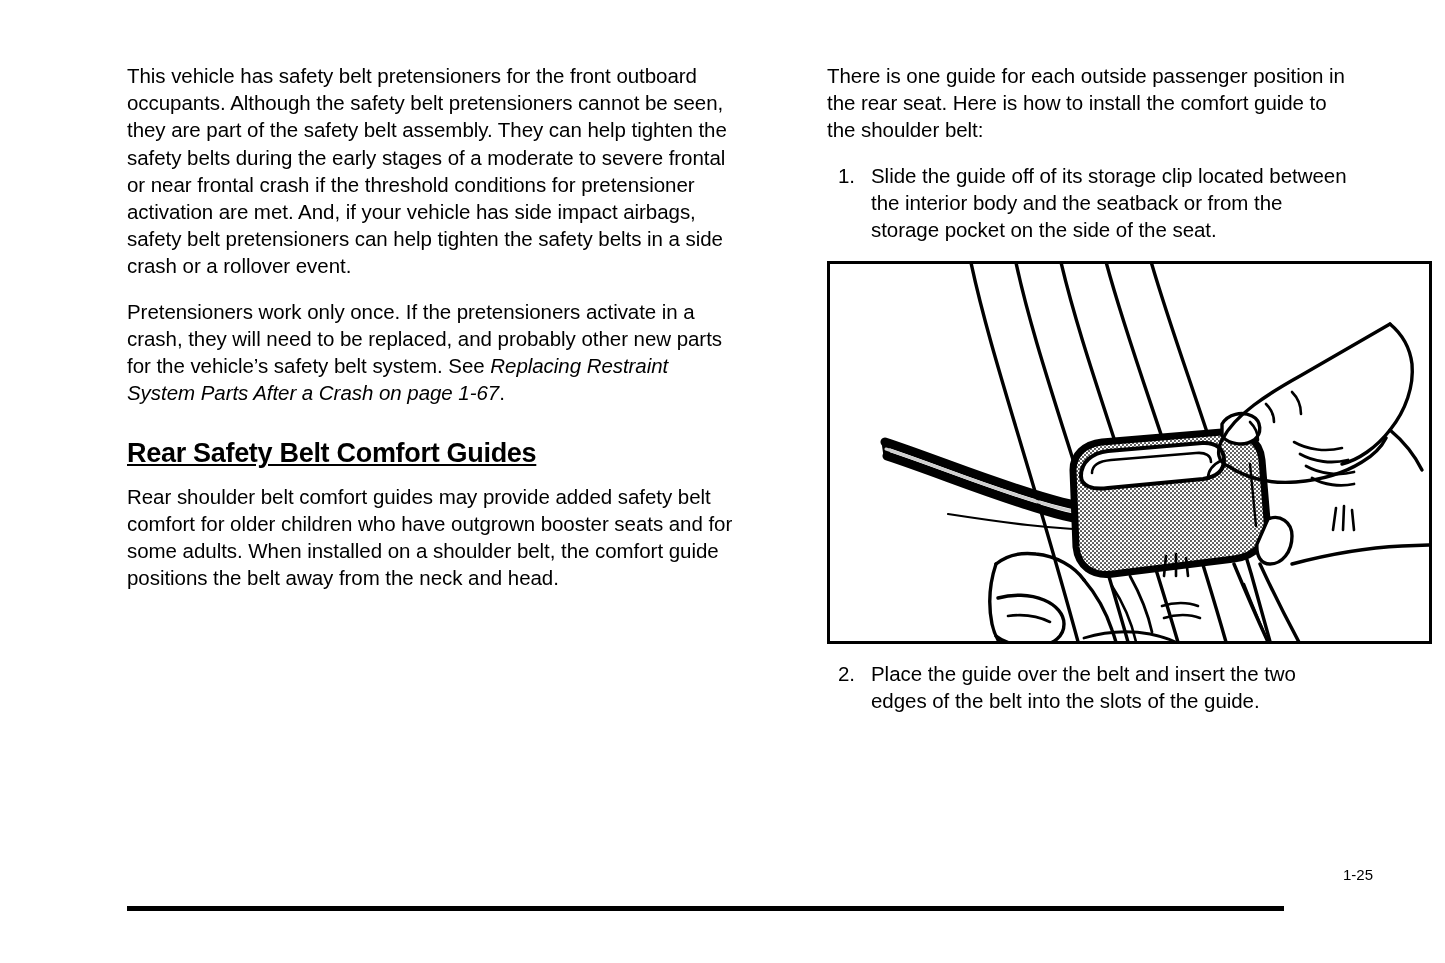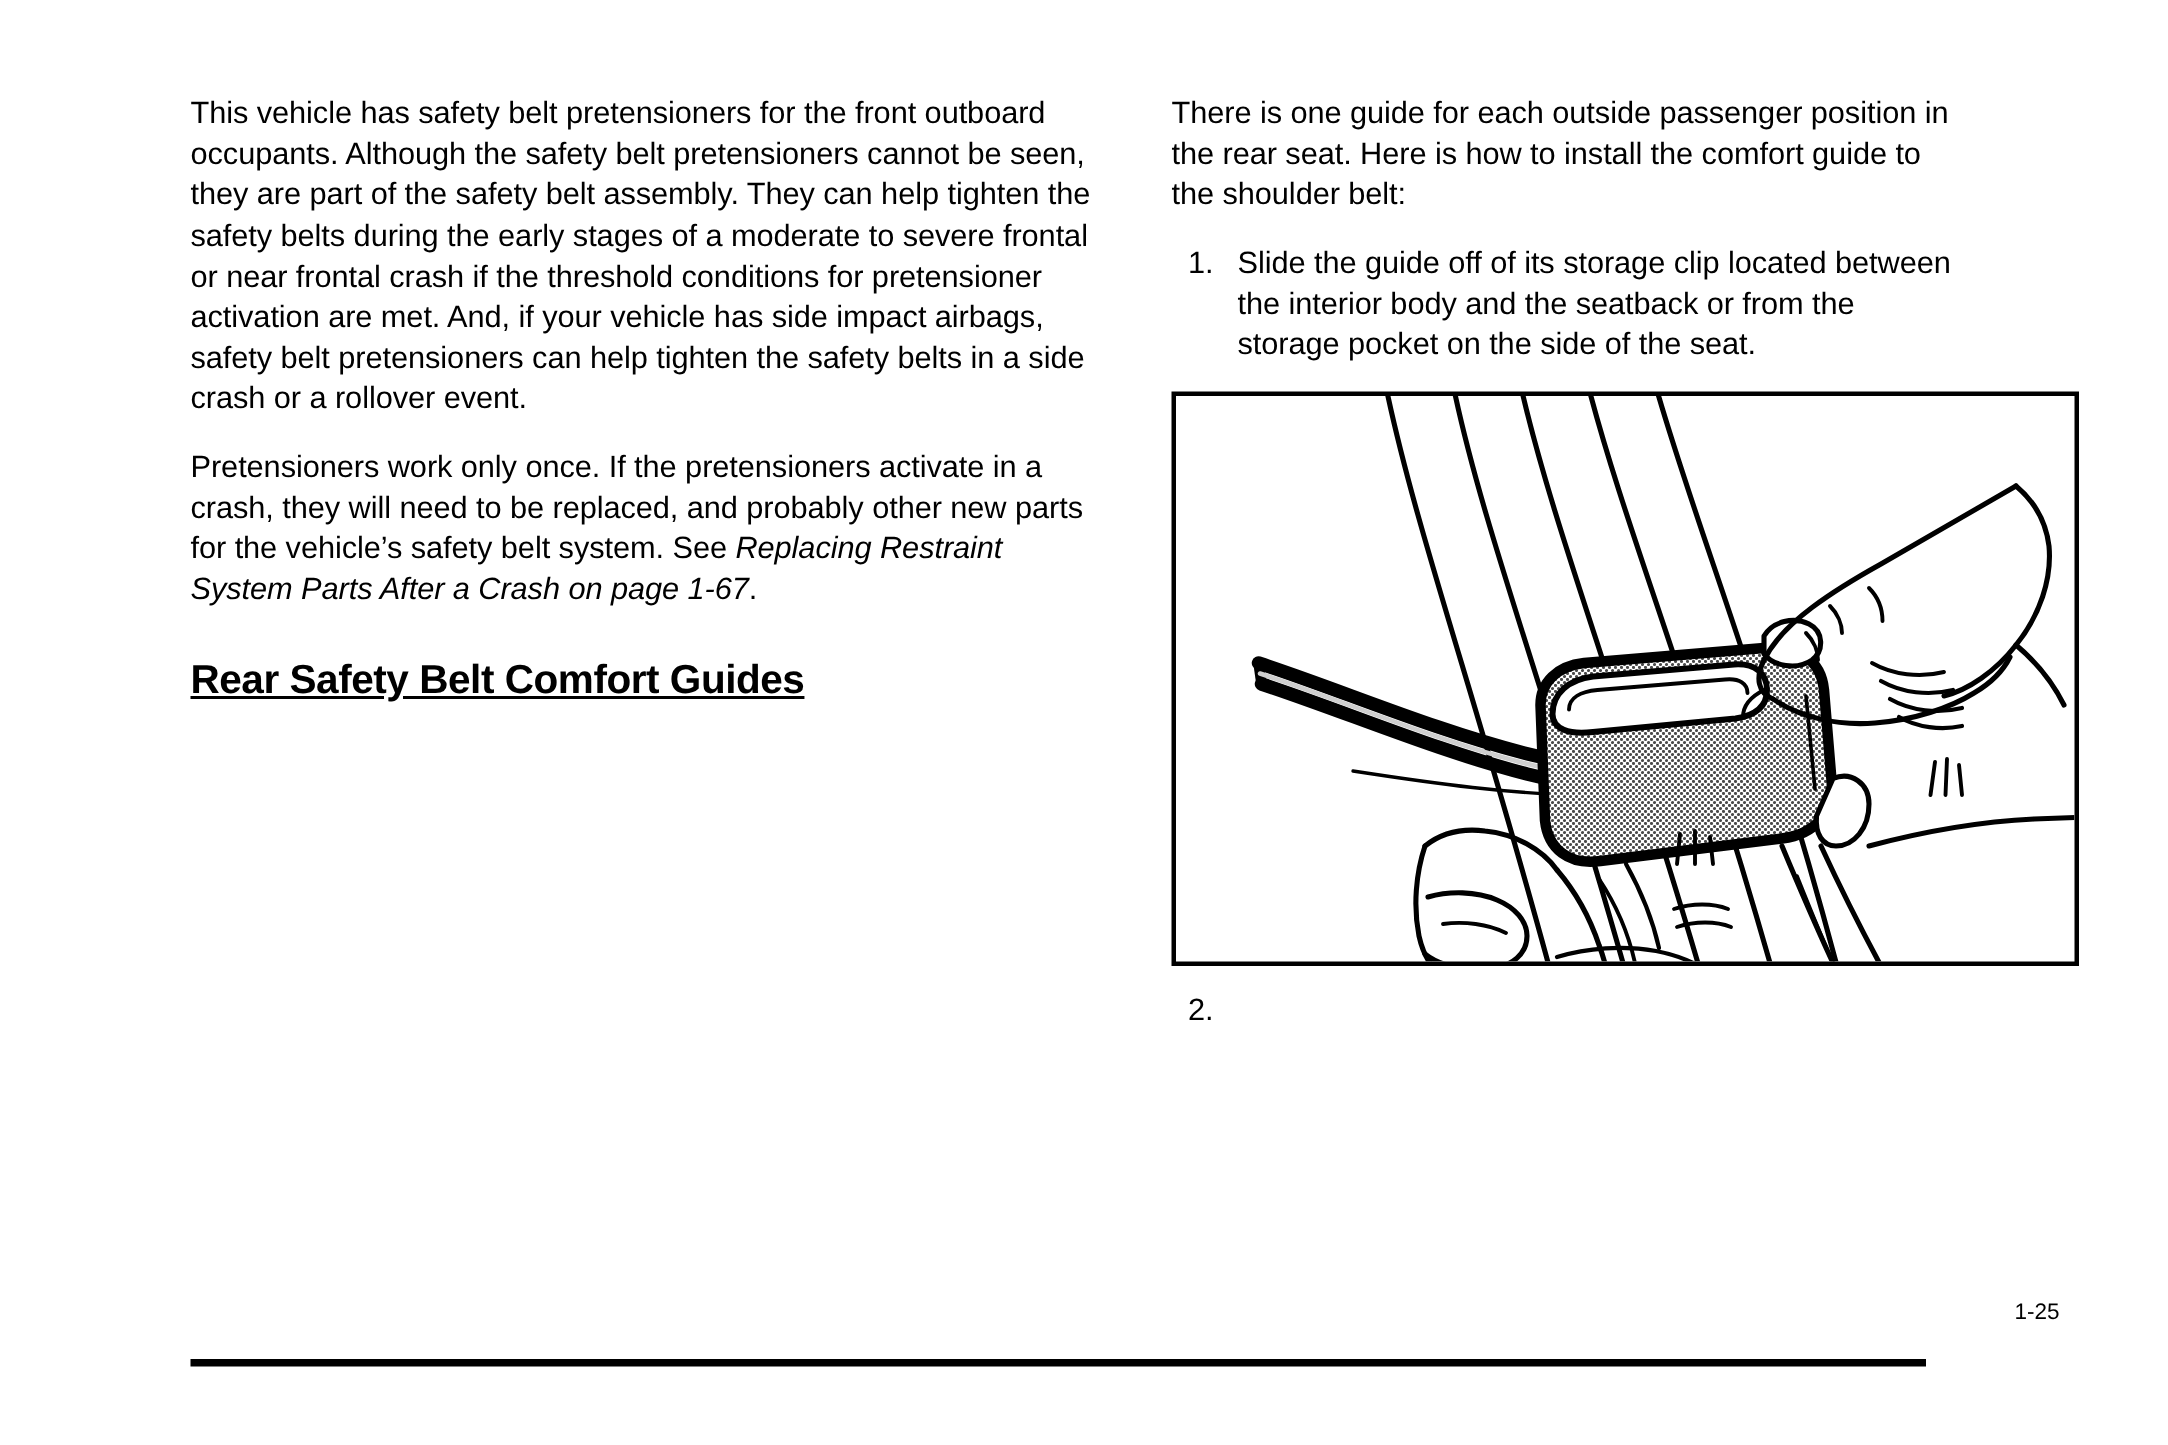--- a/index.html
+++ b/index.html
@@ -20,21 +20,21 @@
     position: absolute;
     inset: 0;
   }
 
   
   .col {
     position: absolute;
     top: 62px;
   }
   .col-left  { left: 127px; width: 612px; }
-  .col-right { left: 781px; width: 529px; }
+  .col-right { left: 827px; width: 529px; }
 
   
   h2.section-heading {
     font-size: 27px;
     font-weight: bold;
     letter-spacing: -0.3px;
     line-height: 1.12;
     margin: 0 0 14px 0;
     font-family: "Liberation Sans", "DejaVu Sans", sans-serif;
   }
@@ -123,20 +123,21 @@
 
   <div class="col col-left">
 
 
     <p class="body-text">This vehicle has safety belt pretensioners for the front outboard occupants. Although the safety belt pretensioners cannot be seen, they are part of the safety belt assembly. They can help tighten the safety belts during the early stages of a moderate to severe frontal or near frontal crash if the threshold conditions for pretensioner activation are met. And, if your vehicle has side impact airbags, safety belt pretensioners can help tighten the safety belts in a side crash or a rollover event.</p>
 
     <p class="body-text"><span>Pretensioners work only once. If the pretensioners activate in a crash, they will need to be replaced, and probably other new parts for the vehicle’s safety belt system. See </span><span class="xref">Replacing Restraint System Parts After a Crash on page 1-67</span><span>.</span></p>
 
     <h2 class="section-heading second">Rear Safety Belt Comfort Guides</h2>
 
+    <p class="body-text">Rear shoulder belt comfort guides may provide added safety belt comfort for older children who have outgrown booster seats and for some adults. When installed on a shoulder belt, the comfort guide positions the belt away from the neck and head.</p>
   </div>
 
   <div class="col col-right">
 
     <p class="body-text">There is one guide for each outside passenger position in the rear seat. Here is how to install the comfort guide to the shoulder belt:</p>
 
     <ol class="steps">
       <li>
         <span class="num">1.</span><span>Slide the guide off of its storage clip located between the interior body and the seatback or from the storage pocket on the side of the seat.</span>
       </li>
@@ -260,21 +261,21 @@
             <path d="M404 300 C 414 324, 426 352, 438 378" stroke-width="3.4"></path>
             <path d="M430 300 C 442 326, 456 354, 470 380" stroke-width="3.4"></path>
             <path d="M414 320 C 422 340, 430 360, 438 378" stroke-width="2.4"></path>
           </g>
         </svg>
       </div>
     </div>
 
     <ol class="steps">
       <li>
-        <span class="num">2.</span>
+        <span class="num">2.</span><span>Place the guide over the belt and insert the two edges of the belt into the slots of the guide.</span>
       </li>
     </ol>
   </div>
 
   <div class="footer-rule"></div>
   <div class="folio">1-25</div>
 
 </div>
 
 </body></html>

